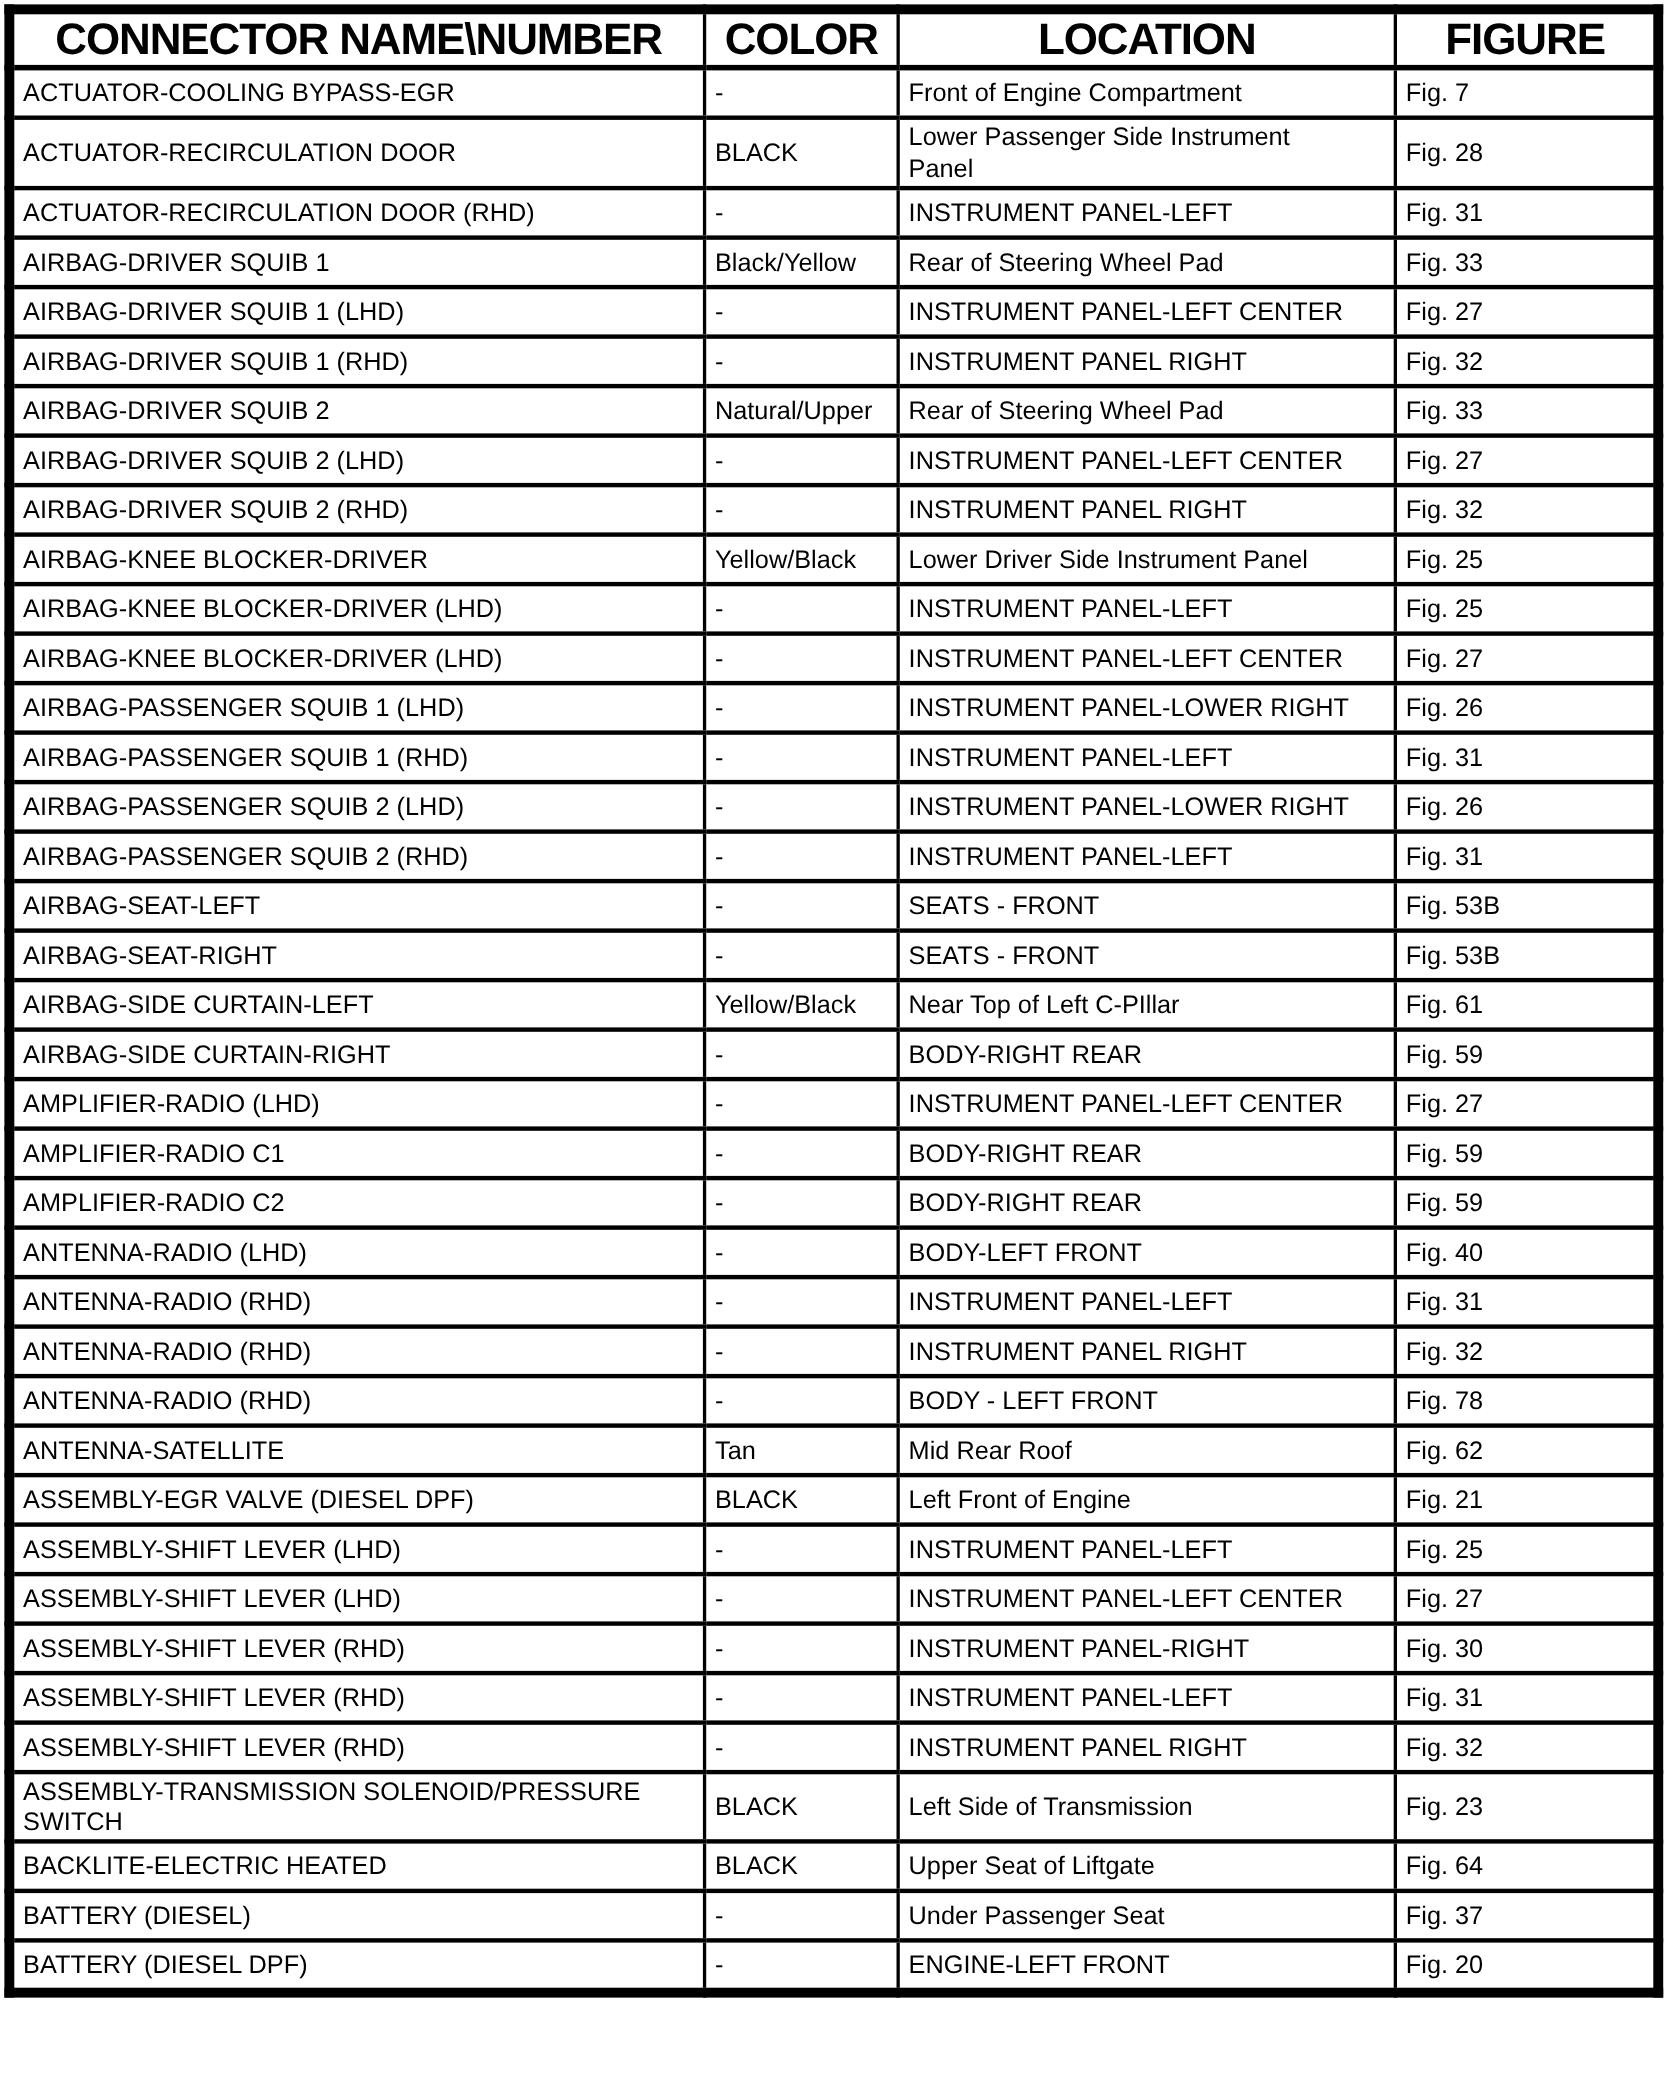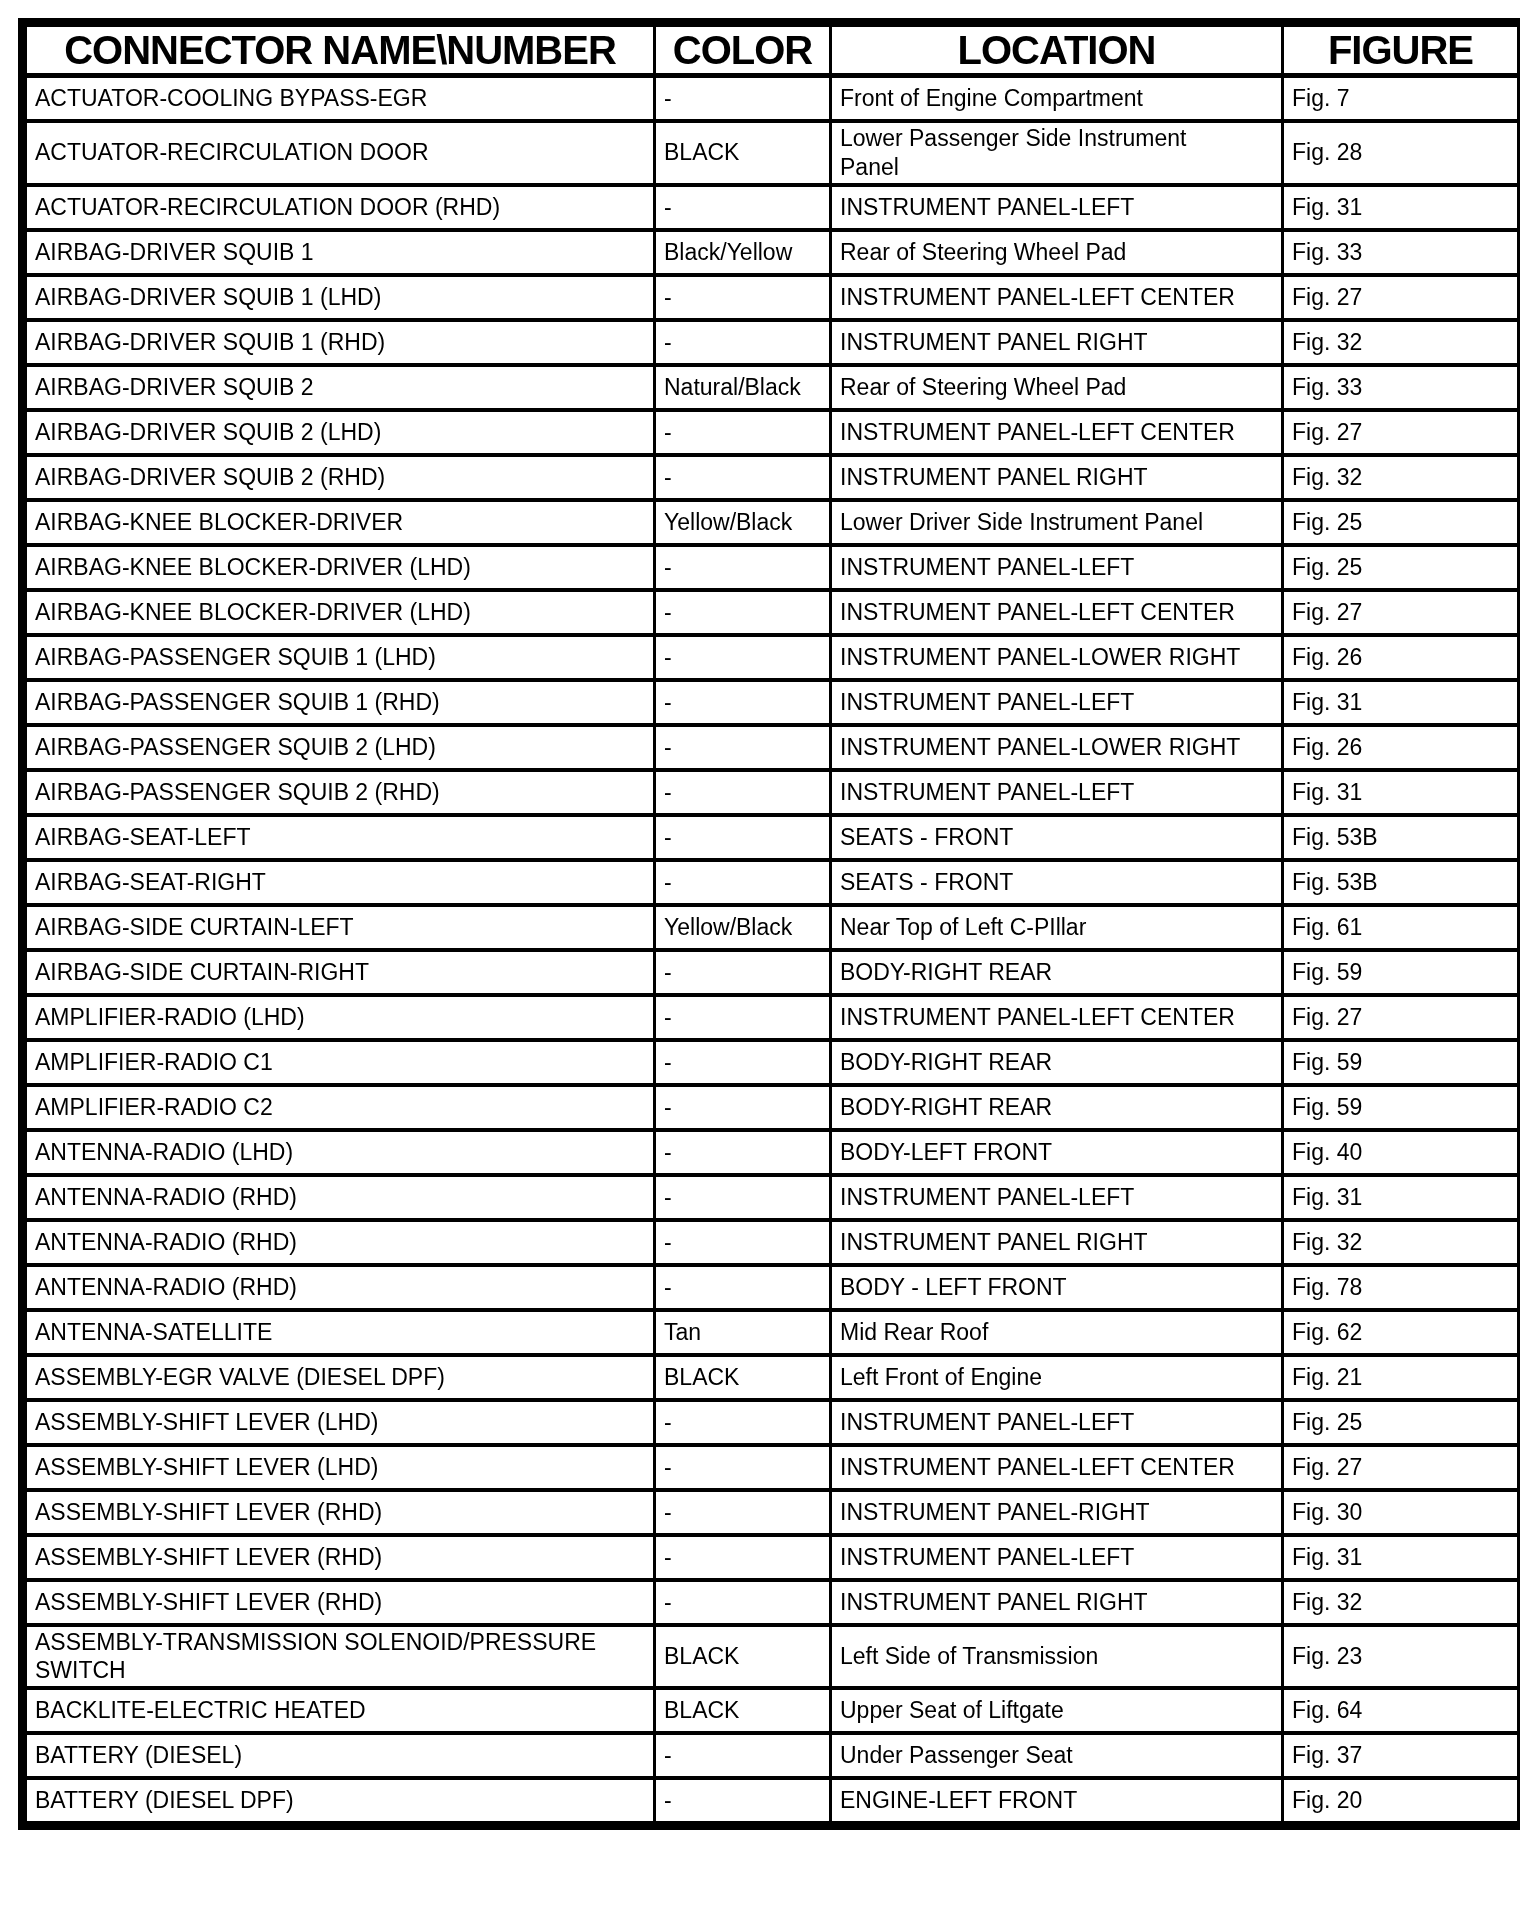--- a/index.html
+++ b/index.html
@@ -6,21 +6,21 @@
     margin: 0;
     padding: 0;
     background: #ffffff;
     font-family: "Liberation Sans", sans-serif;
     color: #000000;
   }
   .page {
     width: 1520px;
     height: 1906px;
     box-sizing: border-box;
-    padding: 18px;
+    padding: 4px;
     background: #ffffff;
   }
   table.connector-table {
     border-collapse: collapse;
     table-layout: fixed;
     width: 1508px;
     border: 9px solid #000000;
   }
   col.c-name     { width: 632px; }
   col.c-color    { width: 176px; }
@@ -109,21 +109,21 @@
           <td class="cell-figure">Fig. 27</td>
         </tr>
         <tr>
           <td class="cell-name">AIRBAG-DRIVER SQUIB 1 (RHD)</td>
           <td class="cell-color">-</td>
           <td class="cell-location">INSTRUMENT PANEL RIGHT</td>
           <td class="cell-figure">Fig. 32</td>
         </tr>
         <tr>
           <td class="cell-name">AIRBAG-DRIVER SQUIB 2</td>
-          <td class="cell-color">Natural/Black</td>
+          <td class="cell-color">Natural/Upper</td>
           <td class="cell-location">Rear of Steering Wheel Pad</td>
           <td class="cell-figure">Fig. 33</td>
         </tr>
         <tr>
           <td class="cell-name">AIRBAG-DRIVER SQUIB 2 (LHD)</td>
           <td class="cell-color">-</td>
           <td class="cell-location">INSTRUMENT PANEL-LEFT CENTER</td>
           <td class="cell-figure">Fig. 27</td>
         </tr>
         <tr>

